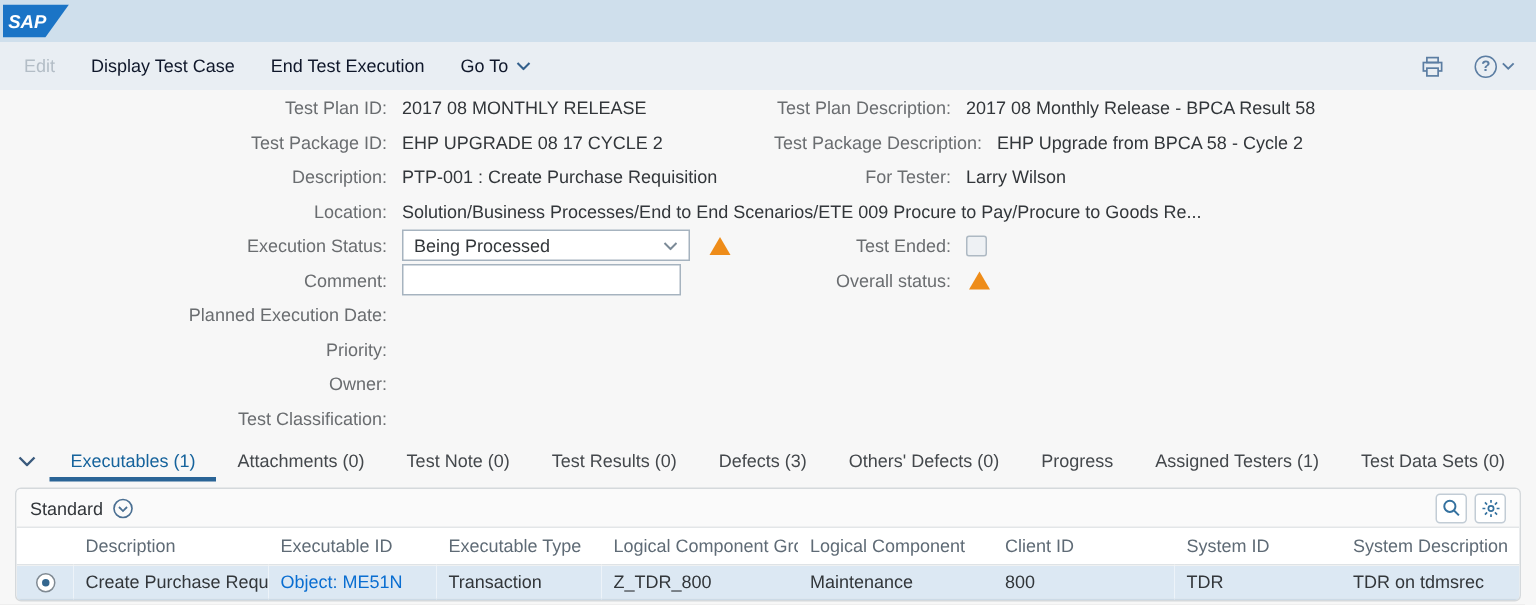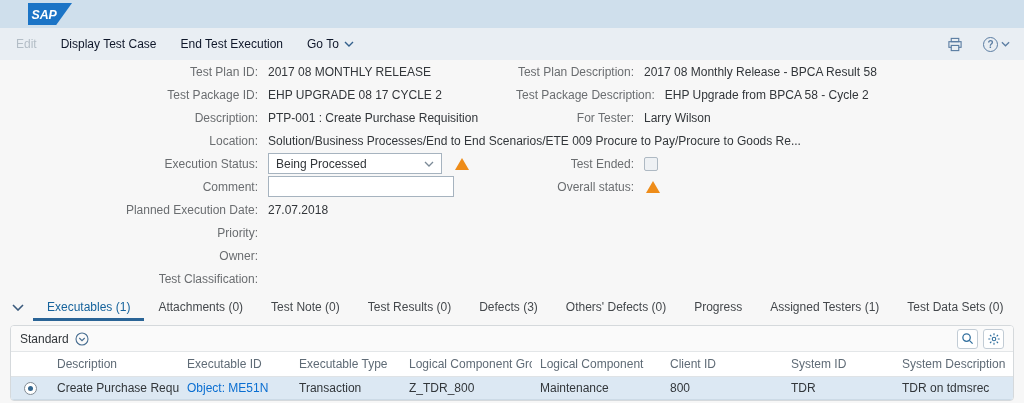--- a/index.html
+++ b/index.html
@@ -2,21 +2,21 @@
 <html><head>
 <meta charset="utf-8">
 <style>
   * { margin:0; padding:0; box-sizing:border-box; }
   body { background:#e0e0e0; }
   .page{position:relative;width:1024px;height:403px;background:#f7f7f7;
         font-family:"Liberation Sans",sans-serif;font-size:12px;color:#32363a;overflow:hidden}
 
   
   .shell{height:28px;background:#cfdfec;display:flex;align-items:center;position:relative}
-  .logo{margin-left:28px;display:flex;align-items:center}
+  .logo{margin-left:2px;display:flex;align-items:center}
   .shell-title{position:absolute;left:0;right:0;text-align:center;color:#3a5a7d;font-size:13px;pointer-events:none}
 
   
   .menubar{height:32px;background:#e9eef3;display:flex;align-items:center;padding:0 14px}
   .mi{color:#0f172a;padding:0 12px;cursor:pointer;white-space:nowrap;display:flex;align-items:center;gap:5px}
   .mi:first-child{padding-left:2px}
   .mi.disabled{color:#b3bdc6;cursor:default}
   .menubar-right{margin-left:auto;display:flex;align-items:center;gap:20px}
   .hd-icon{display:flex;align-items:center;gap:3px;color:#5b7da2;cursor:pointer}
   .help-circle{width:15px;height:15px;border:1px solid #5b7da2;border-radius:50%;display:flex;
@@ -24,21 +24,21 @@
 
   
   .form{}
   .frow{display:flex;align-items:center;height:23px}
   .lbl{color:#6a6d70;text-align:right;white-space:nowrap}
   .lbl-l{flex:0 0 268px;padding-right:10px}
   .val-l{flex:0 0 248px;display:flex;align-items:center;white-space:nowrap}
   .val-wide{flex:1;display:flex;align-items:center;white-space:nowrap;overflow:hidden}
   .lbl-r{flex:0 0 128px;padding-right:10px;color:#6a6d70;text-align:right;white-space:nowrap}
   .val-r{flex:1;display:flex;align-items:center;white-space:nowrap}
-  .selectbox{width:174px;height:21px;border:1px solid #a6b3bf;background:#fff;display:flex;
+  .selectbox{width:192px;height:21px;border:1px solid #a6b3bf;background:#fff;display:flex;
              align-items:center;justify-content:space-between;padding:0 7px;cursor:pointer}
   .textinput{width:186px;height:21px;border:1px solid #a6b3bf;background:#fff;padding:0 7px;
              font-family:"Liberation Sans",sans-serif;font-size:12px;color:#32363a}
   .warn{width:0;height:0;border-left:7px solid transparent;border-right:7px solid transparent;
         border-bottom:12px solid #ee8c19;margin-left:13px}
   .checkbox{width:14px;height:14px;border:1px solid #aeb9c3;background:#eef1f4;border-radius:2px;cursor:pointer}
 
   
   .tabs{display:flex;align-items:center;height:27px;margin-top:4px;padding-left:12px}
   .collapse-chev{margin-right:9px;display:flex;align-items:center;cursor:pointer}
@@ -146,21 +146,20 @@
       <span class="val-l">
         <input class="textinput" type="text" value="" style="">
       </span>
       <span class="lbl-r">Overall status:</span>
       <span class="val-r">
         <span class="warn" style="margin-left:2px"></span>
       </span>
     </div>
     <div class="frow">
       <span class="lbl lbl-l">Planned Execution Date:</span>
-      <span class="val-l">27.07.2018</span>
     </div>
     <div class="frow">
       <span class="lbl lbl-l">Priority:</span>
       <span class="val-l"></span>
     </div>
     <div class="frow">
       <span class="lbl lbl-l">Owner:</span>
       <span class="val-l"></span>
     </div>
     <div class="frow">

